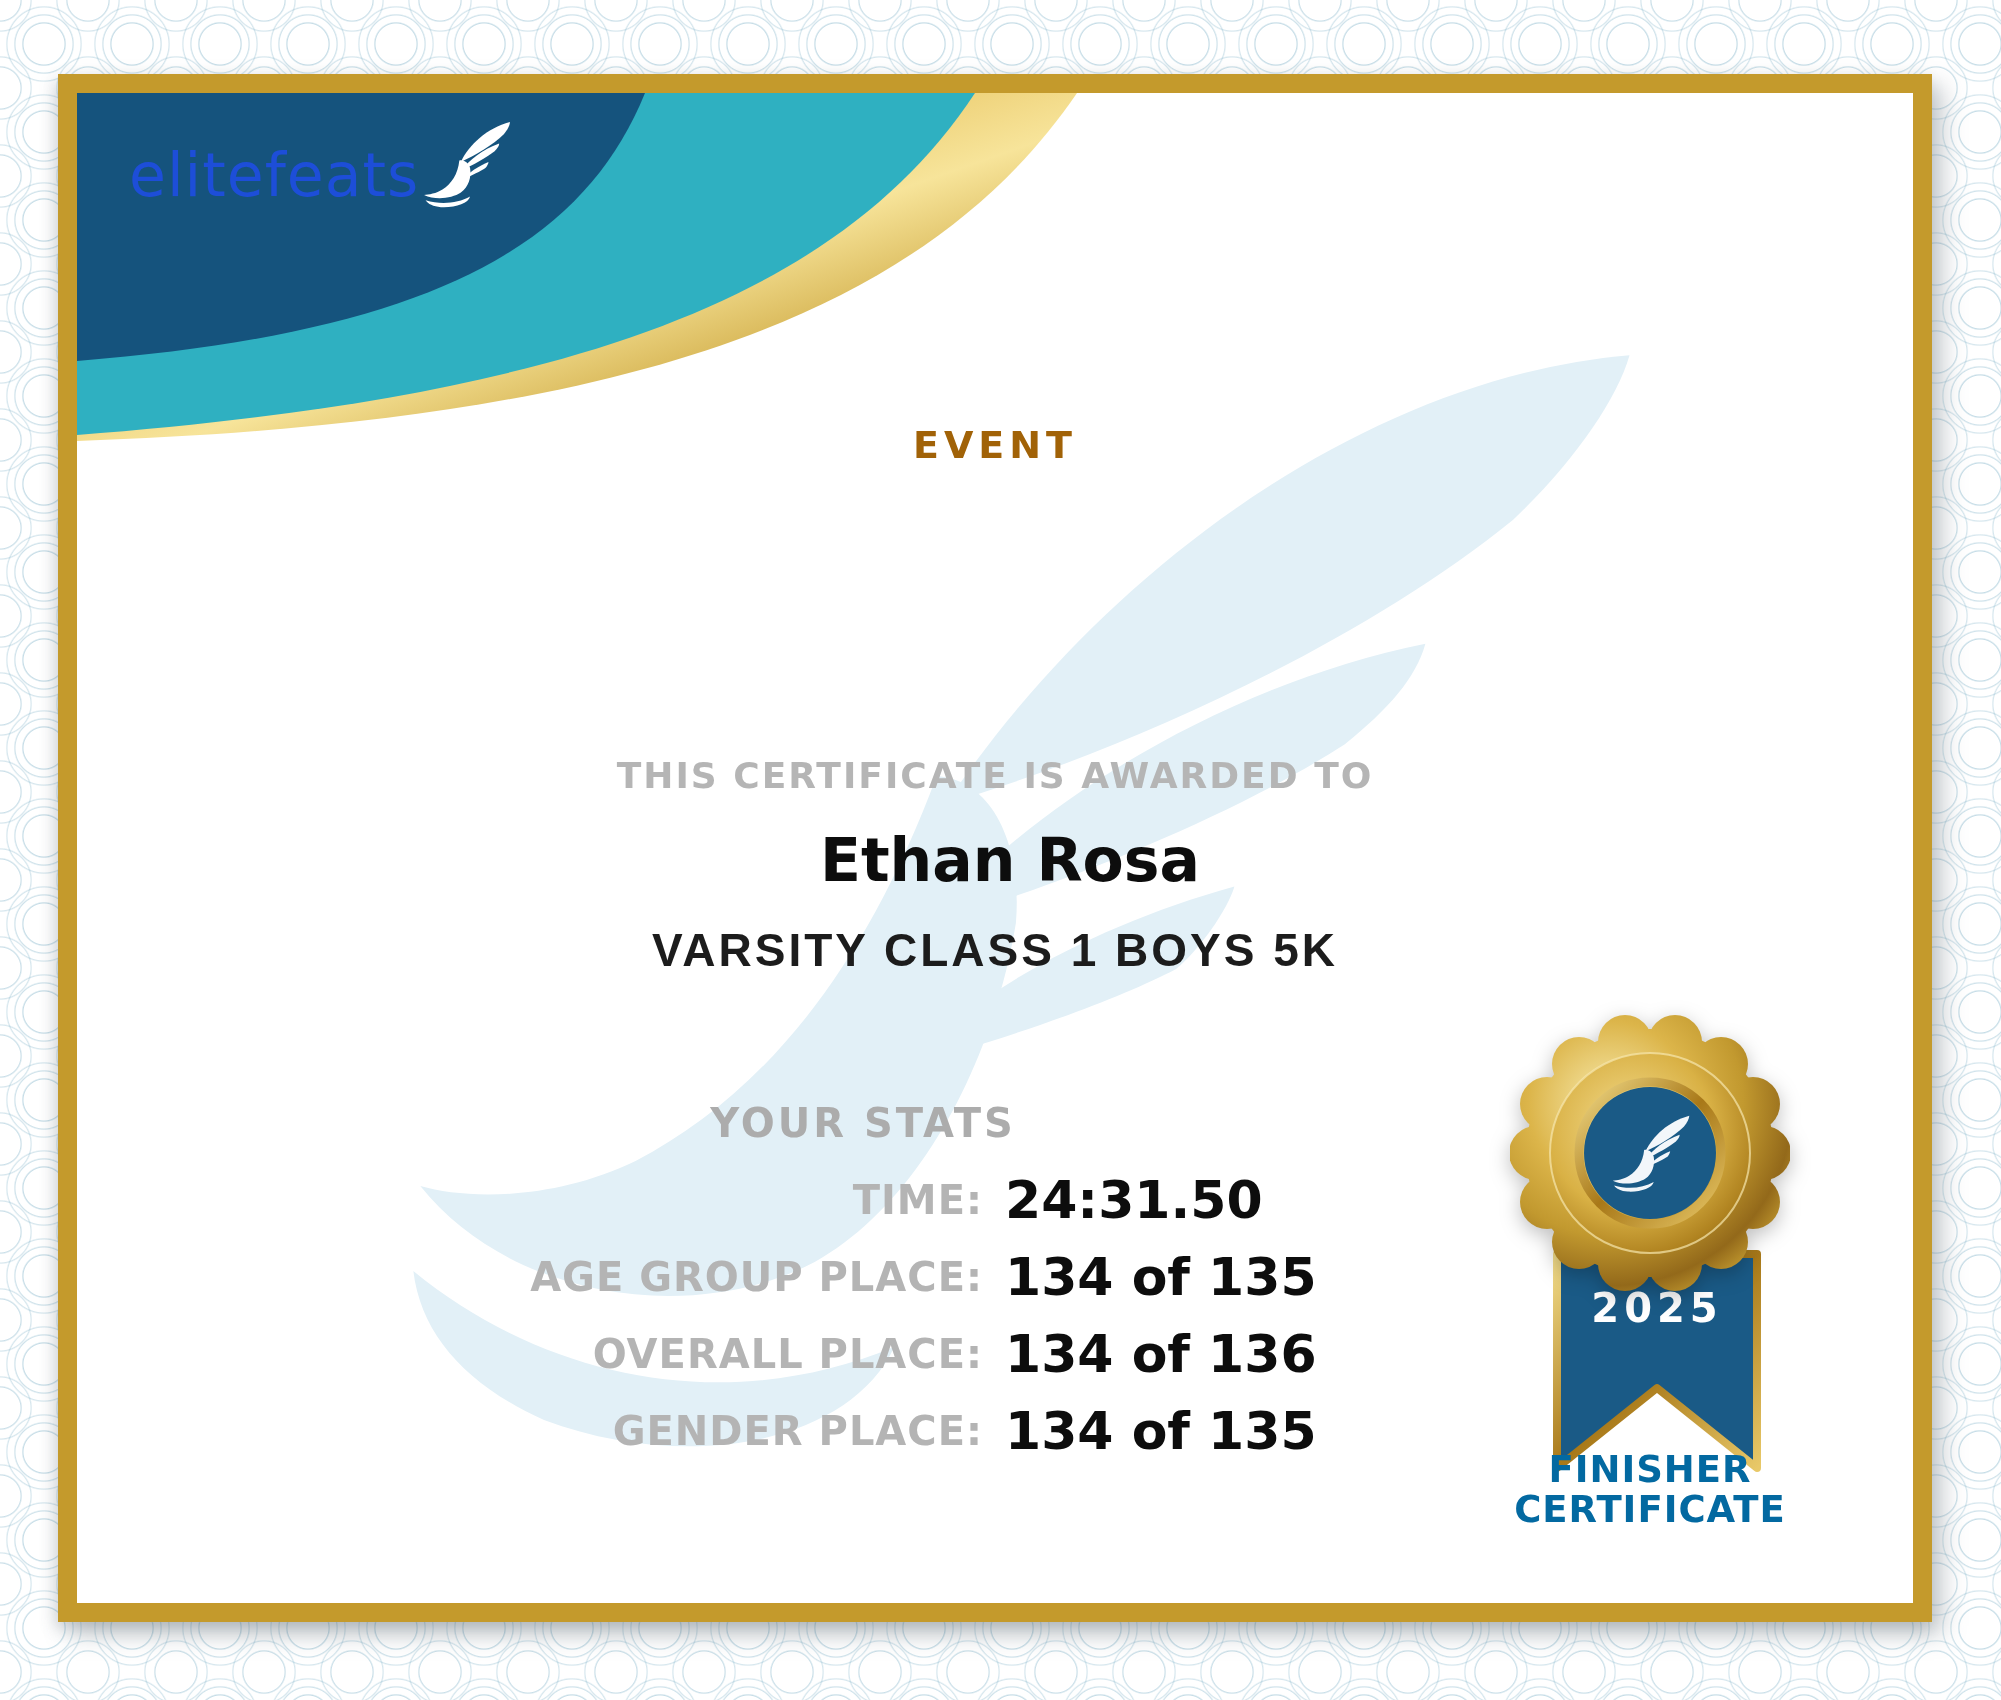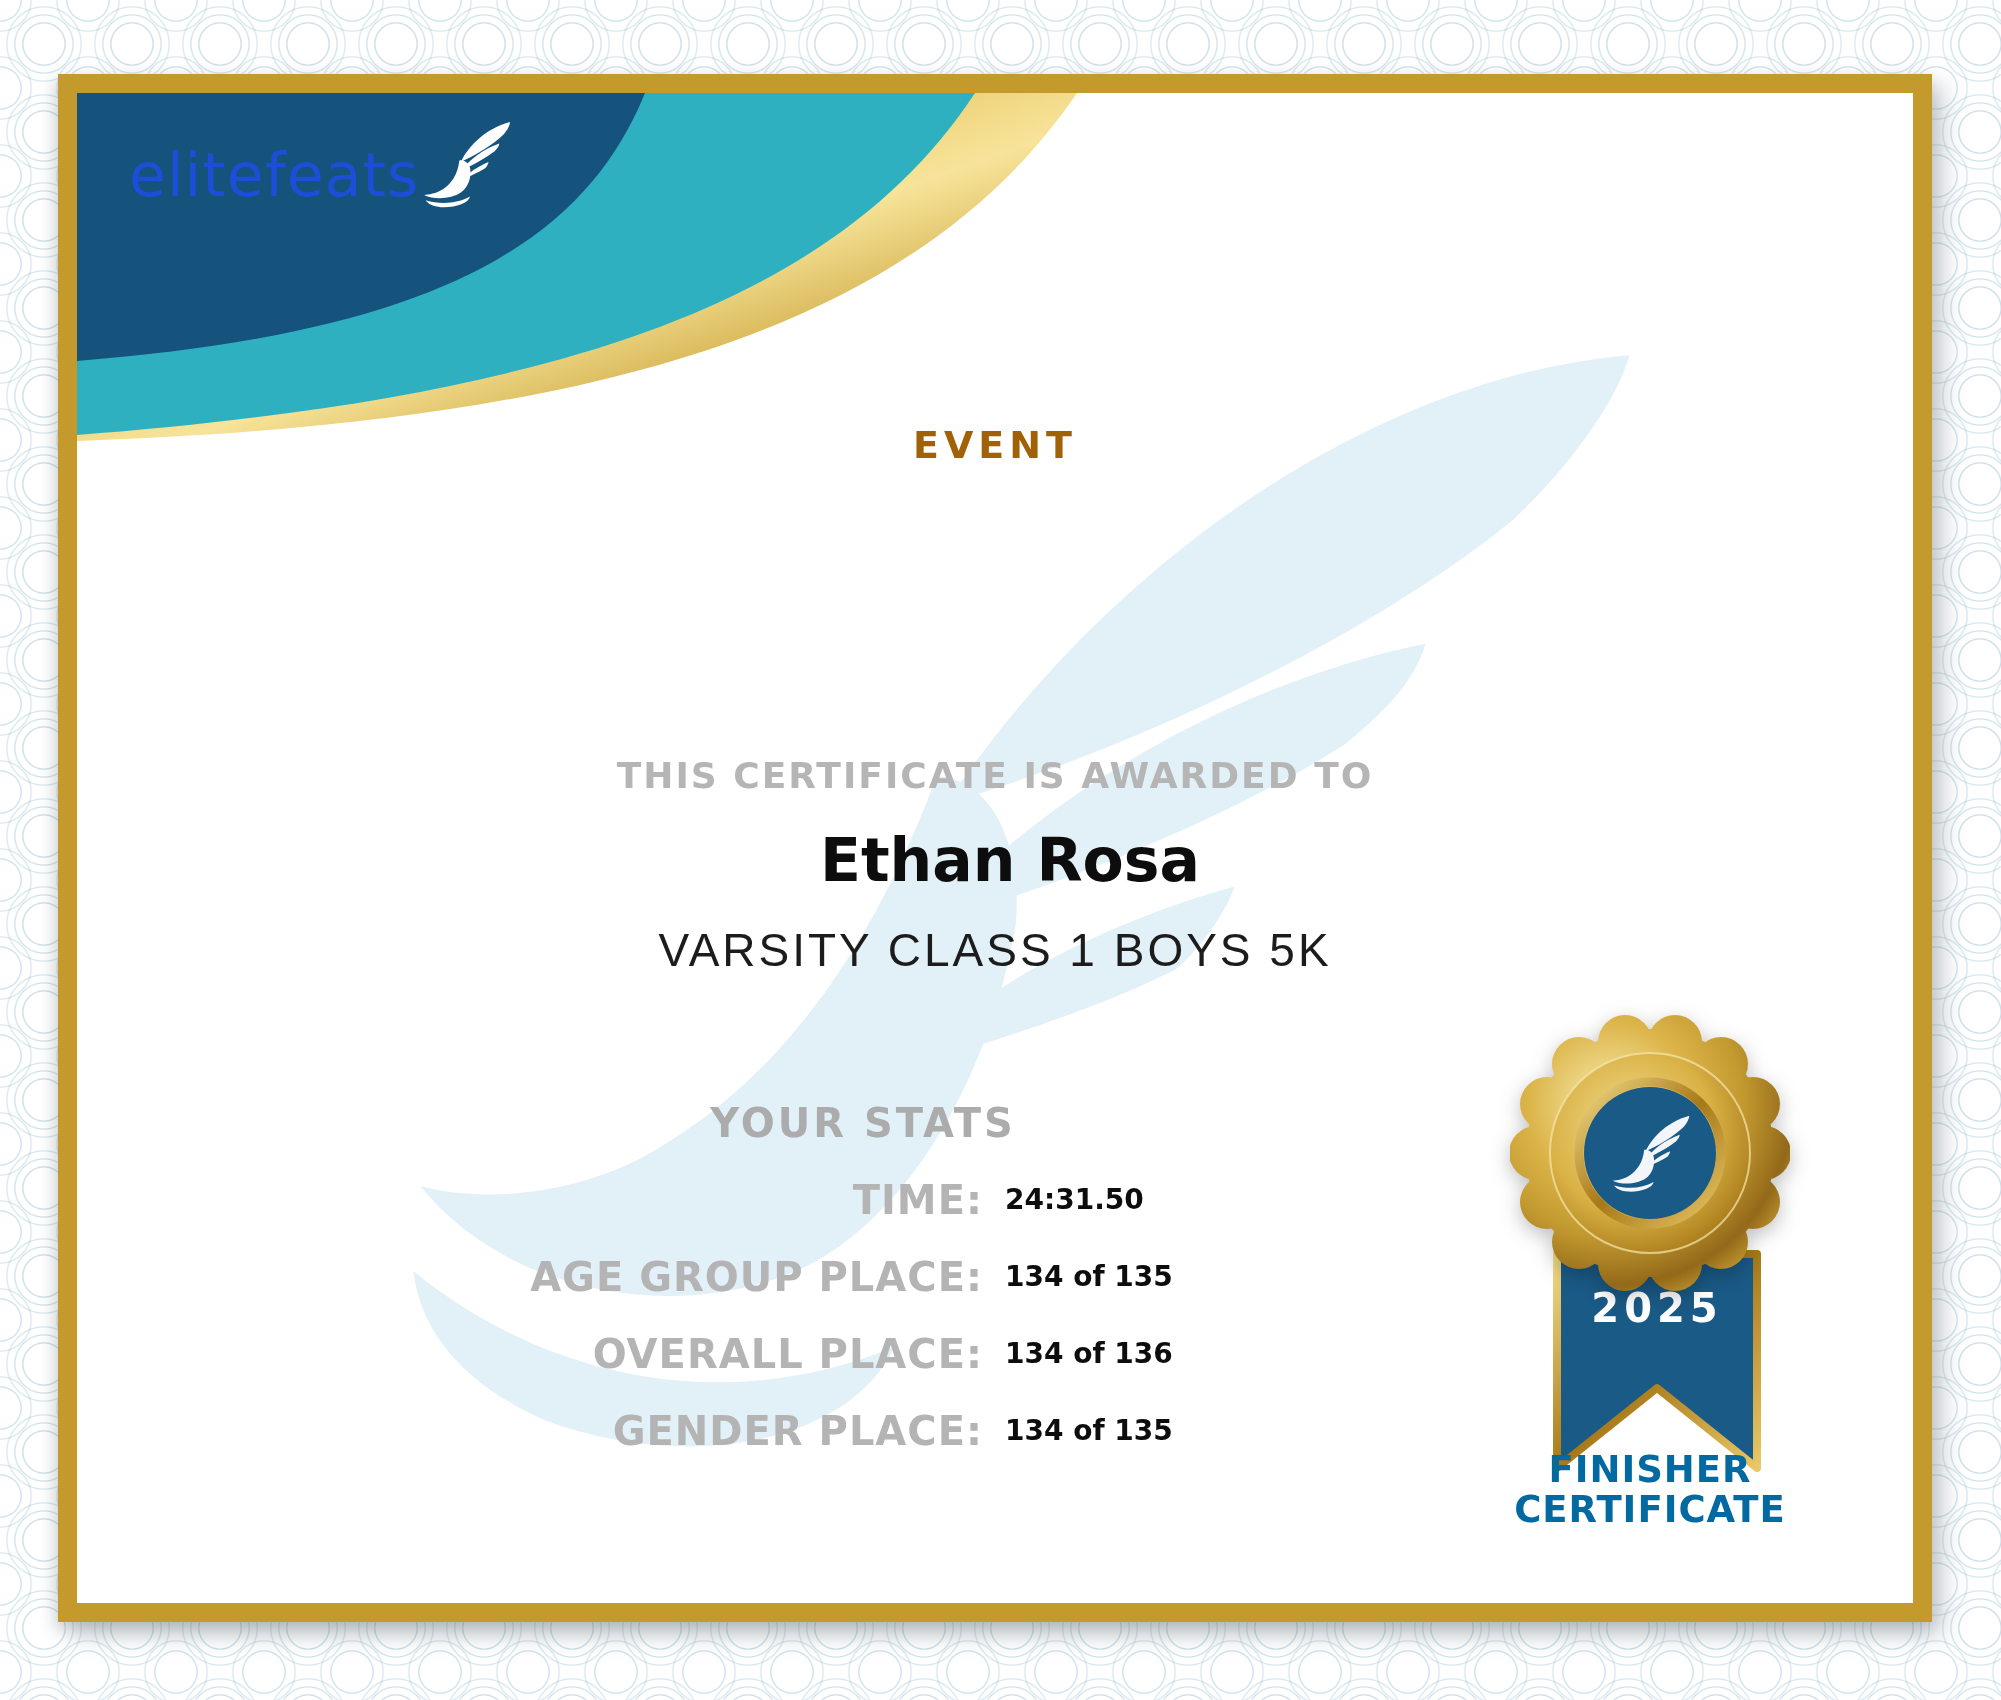--- a/index.html
+++ b/index.html
@@ -27,30 +27,30 @@
   .header-curves{position:absolute;left:0;top:0;width:1010px;height:352px;z-index:1;}
   .logo{position:absolute;left:52px;top:36px;z-index:2;display:flex;align-items:center;}
   .logo-text{color:#1d4ed8;font-size:60px;font-weight:400;letter-spacing:1px;line-height:1;}
   .logo-icon{width:92px;height:92px;color:#ffffff;margin-left:2px;transform:translateY(-10px);}
   
   .cline{position:absolute;left:0;width:100%;text-align:center;z-index:2;white-space:nowrap;}
   .event-label{top:330px;font-size:38px;font-weight:600;letter-spacing:5px;color:#a16207;}
   .event-name{top:392px;font-size:56px;font-weight:800;color:#0d0d0d;}
   .awarded-label{top:662px;font-size:36px;font-weight:600;letter-spacing:2px;color:#b5b5b5;}
   .recipient{top:732px;font-size:60px;font-weight:800;color:#0d0d0d;margin-left:15px;}
-  .division{top:830px;font-size:46px;font-weight:400;letter-spacing:3px;color:#1c1c1c;
+  .division{top:830px;font-size:46px;font-weight:700;letter-spacing:3px;color:#1c1c1c;
             font-family:"Liberation Sans",sans-serif;}
   
   .your-stats{position:absolute;left:0;top:983px;width:1572px;text-align:center;z-index:2;
               font-size:40px;font-weight:700;letter-spacing:3px;color:#acacac;white-space:nowrap;margin-top:24px;}
   .stats{position:absolute;left:0;top:1068px;width:100%;z-index:2;}
   .stat-row{display:flex;align-items:center;height:77px;}
   .stat-label{width:906px;text-align:right;font-size:40px;font-weight:600;
               letter-spacing:1px;color:#b4b4b4;white-space:nowrap;}
-  .stat-value{margin-left:22px;font-size:28px;font-weight:800;color:#0d0d0d;white-space:nowrap;}
+  .stat-value{margin-left:22px;font-size:52px;font-weight:800;color:#0d0d0d;white-space:nowrap;}
   
   .badge{position:absolute;left:1433px;top:920px;width:280px;z-index:2;}
   .ribbon-svg{position:absolute;left:40px;top:237px;width:214px;height:226px;}
   .rosette-svg{position:absolute;left:0;top:0;width:280px;height:280px;
                filter:drop-shadow(0 6px 10px rgba(0,0,0,.25));}
   .badge-year{position:absolute;left:47px;top:272px;width:200px;text-align:center;
               color:#ffffff;font-size:40px;font-weight:800;letter-spacing:5px;}
   .badge-caption{position:absolute;left:-60px;top:437px;width:400px;text-align:center;
                  color:#0369a1;font-size:37px;font-weight:800;letter-spacing:1px;line-height:40px;
                  white-space:nowrap;}

